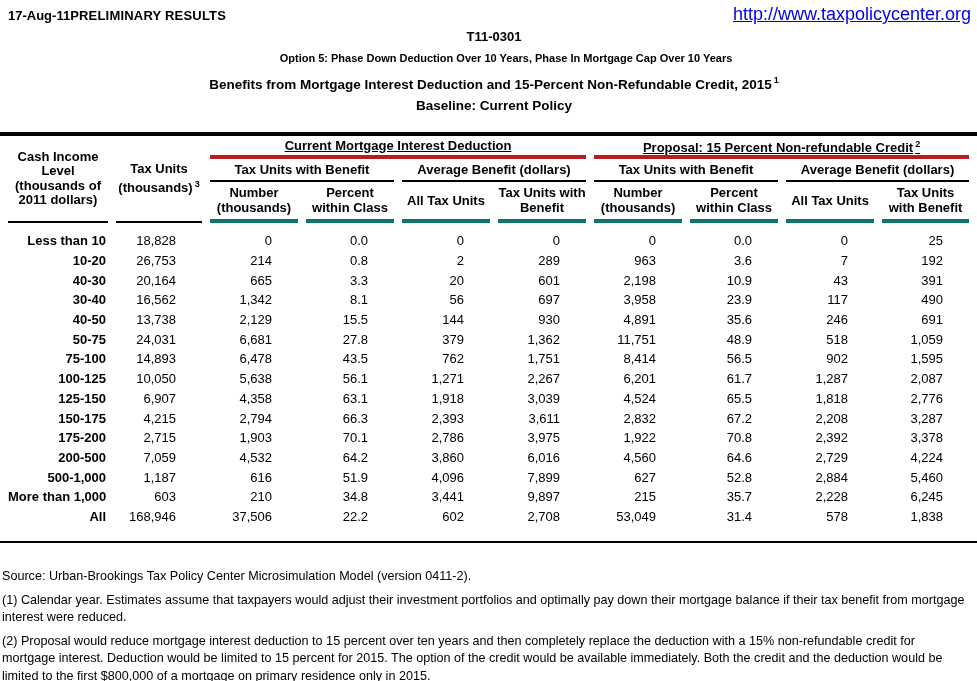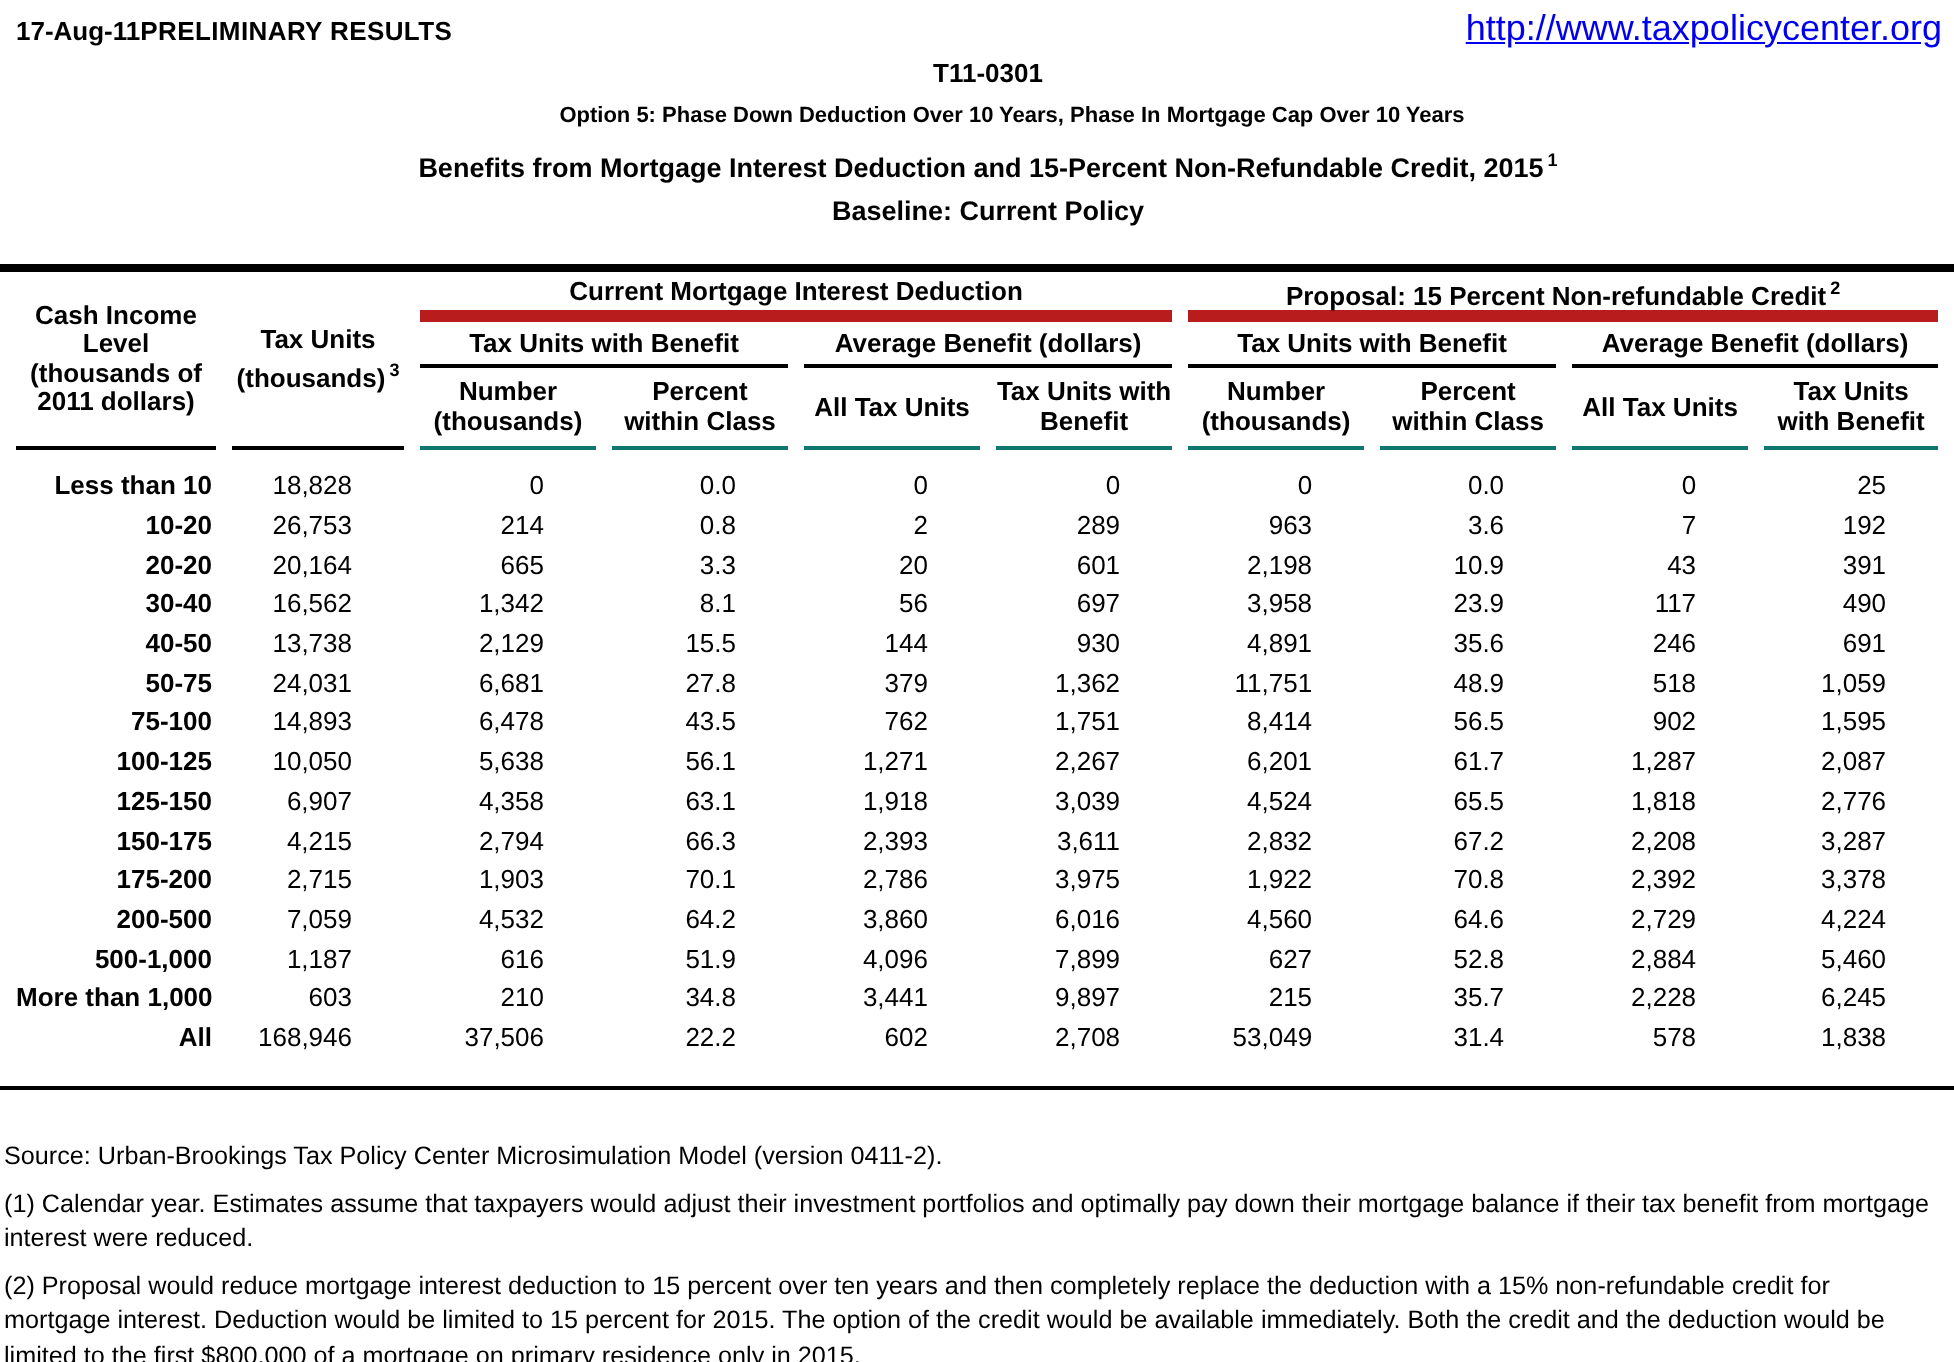--- a/index.html
+++ b/index.html
@@ -23,23 +23,23 @@
   .t3 { margin-top: 8.5px; font-size: 13.5px; }
   .t4 { margin-top: 8.5px; font-size: 13.5px; }
   sup { font-size: 9px; vertical-align: super; margin-left: 2px; }
   
   .rule-double { margin-top: 20px; height: 4px; border-top: 2px solid #000; border-bottom: 2px solid #000; }
   .rule-bottom { margin-top: 14px; border-top: 2px solid #000; height: 0; }
   
   table.data { width: 977px; table-layout: fixed; border-collapse: separate; border-spacing: 8px 0; margin-top: 1px; }
   table.data th { font-weight: bold; text-align: center; padding: 0; font-size: 13px; line-height: 14.5px; }
   .th-main  { vertical-align: middle; border-bottom: 2px solid #000; }
-  .th-group { height: 17px; vertical-align: middle; border-bottom: 6px solid #b91c1c; }
+  .th-group { height: 17px; vertical-align: middle; border-bottom: 4px solid #b91c1c; text-decoration: underline; }
   .th-sub   { height: 23px; vertical-align: middle; border-bottom: 2px solid #000; }
-  .th-leaf  { height: 41px; vertical-align: middle; border-bottom: 2px solid #0f766e; }
+  .th-leaf  { height: 41px; vertical-align: middle; border-bottom: 4px solid #0f766e; }
   table.data tbody td {
     text-align: right; padding: 2.6px 26px 2.6px 0;
     font-size: 13px; line-height: 14.5px; white-space: nowrap;
   }
   table.data tbody td.row-label { font-weight: bold; padding-right: 2px; }
   table.data tbody tr:first-child td { padding-top: 11px; }
   
   .footnotes { padding: 5px 6px 0 2px; font-size: 12.6px; }
   .footnotes p { margin: 6px 0 0 0; line-height: 17.5px; }
   .footnotes p:first-child { margin-top: 20px; }
@@ -118,21 +118,21 @@
         <td class="">214</td>
         <td class="">0.8</td>
         <td class="">2</td>
         <td class="">289</td>
         <td class="">963</td>
         <td class="">3.6</td>
         <td class="">7</td>
         <td class="">192</td>
       </tr>
       <tr>
-        <td class="row-label">20-20</td>
+        <td class="row-label">40-30</td>
         <td class="">20,164</td>
         <td class="">665</td>
         <td class="">3.3</td>
         <td class="">20</td>
         <td class="">601</td>
         <td class="">2,198</td>
         <td class="">10.9</td>
         <td class="">43</td>
         <td class="">391</td>
       </tr>

